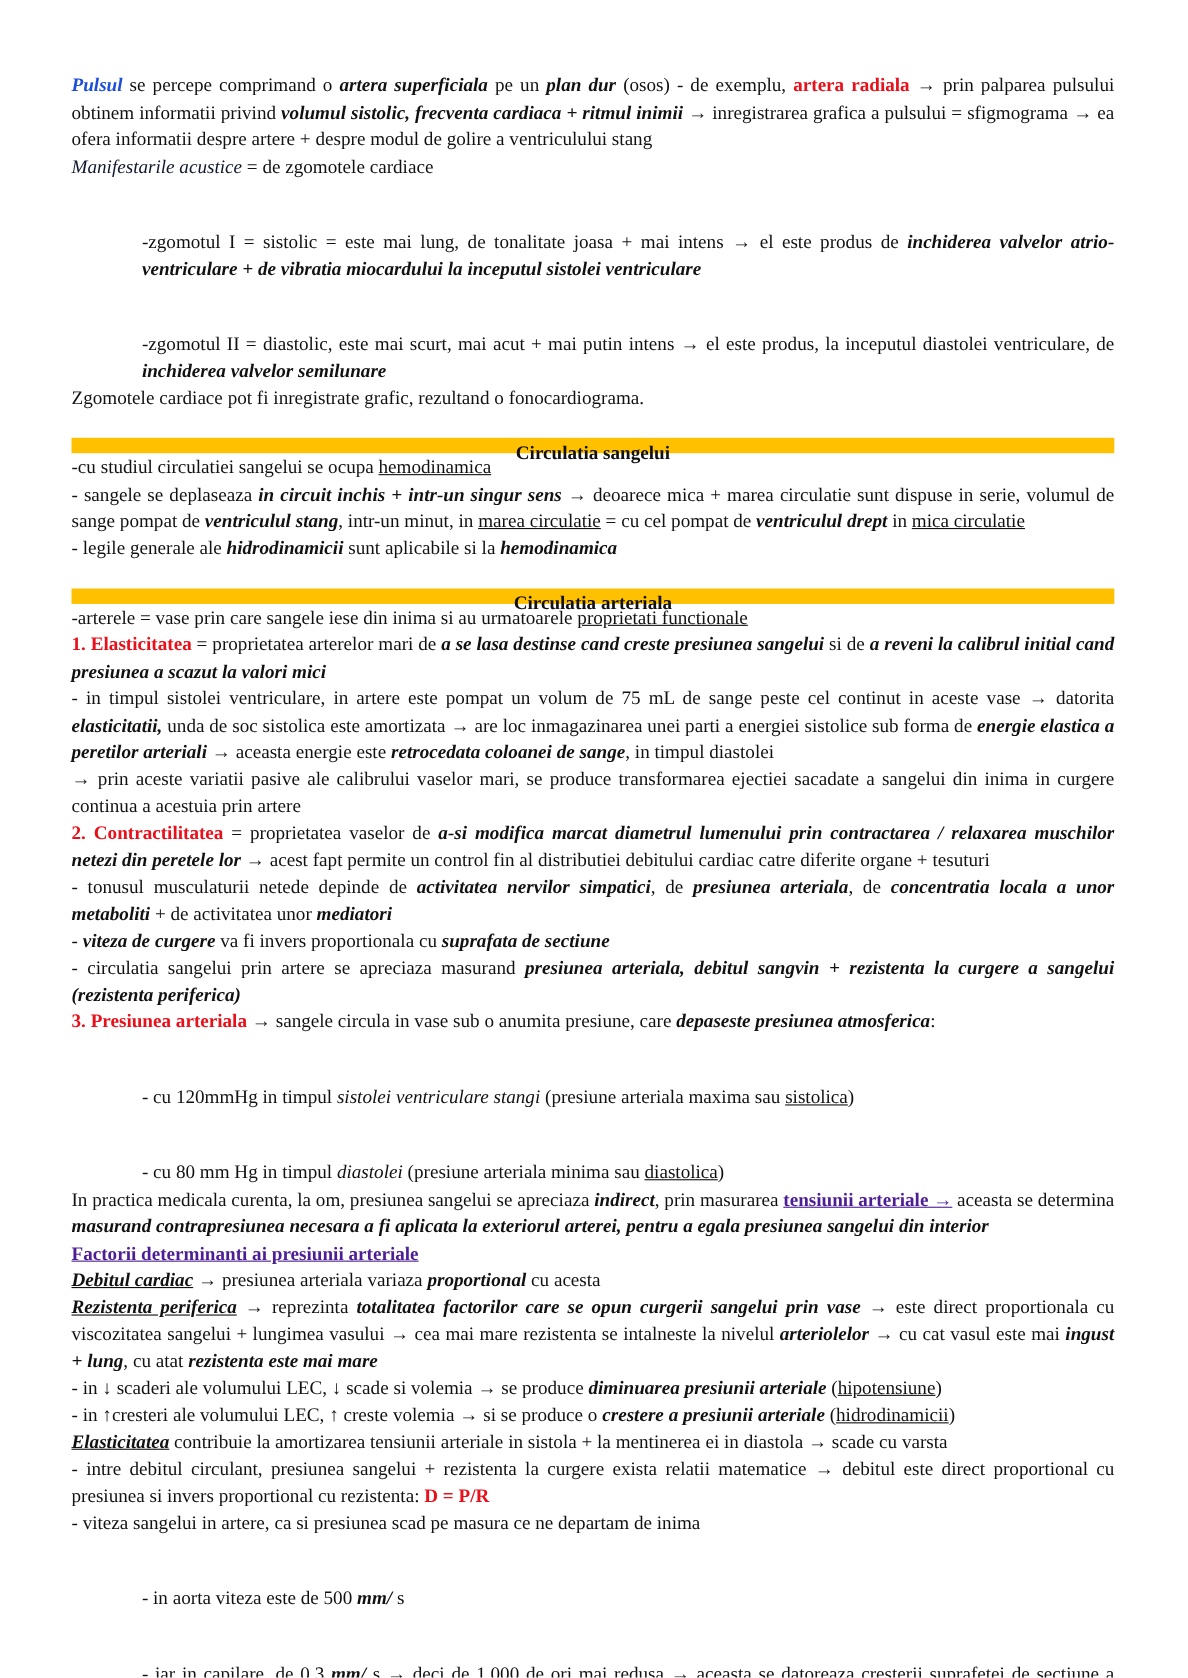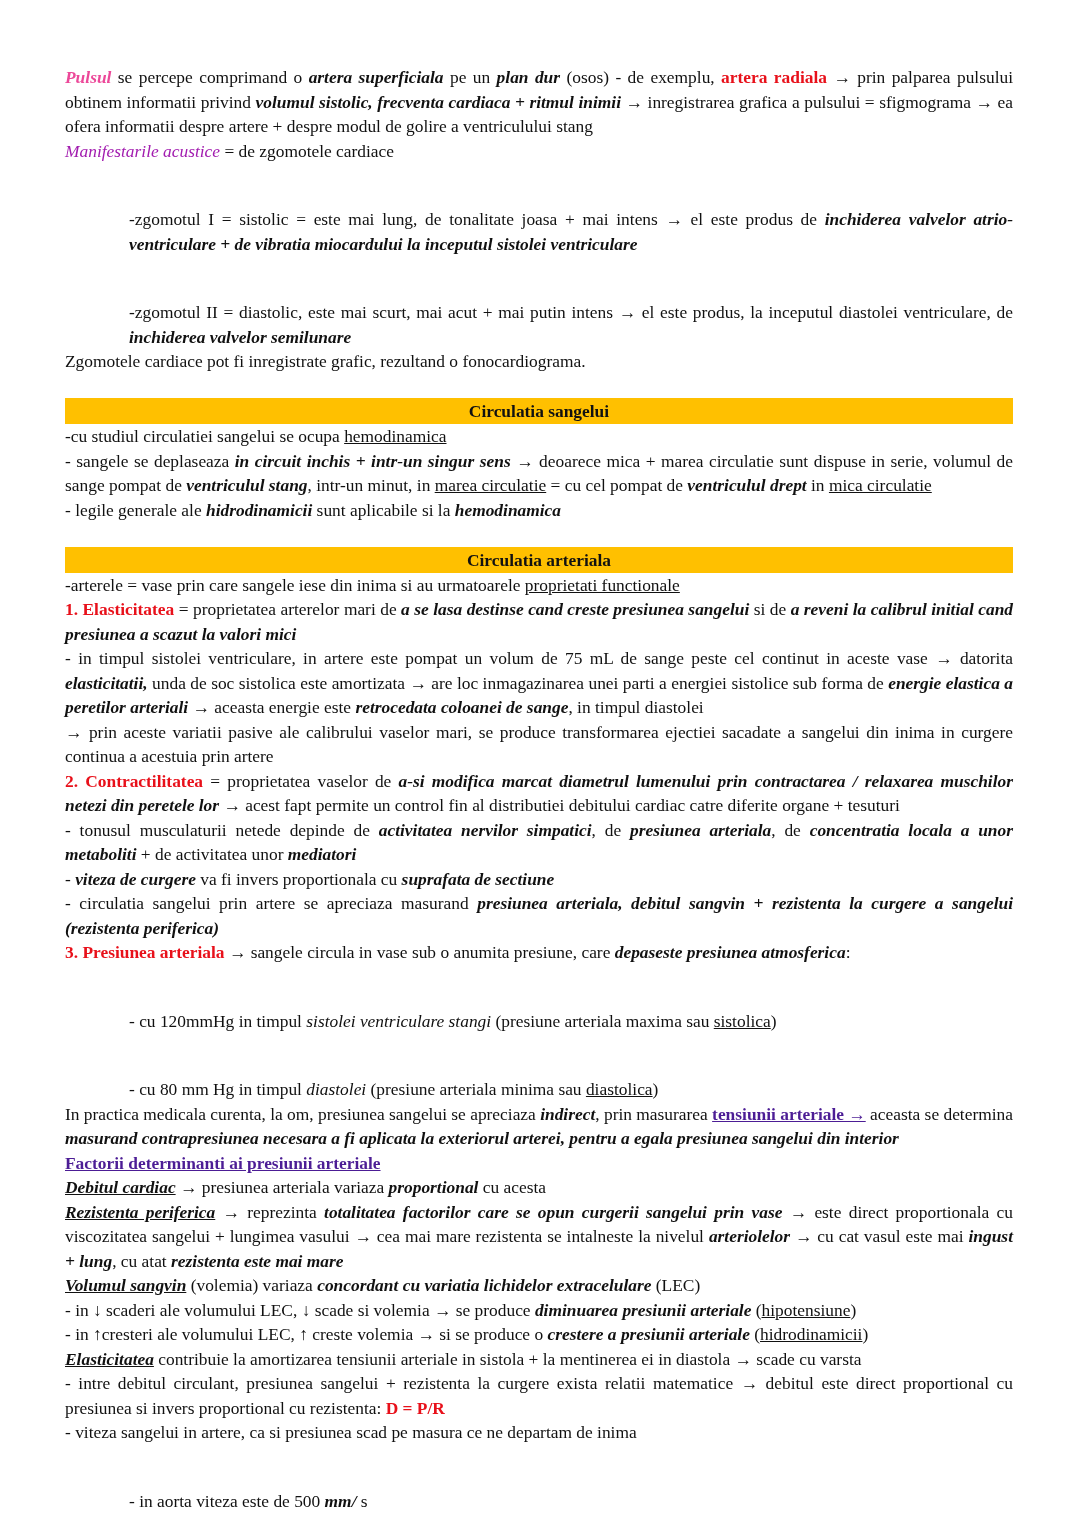--- a/index.html
+++ b/index.html
@@ -7,30 +7,30 @@
   .page {
     position: absolute; left: 65px; top: 65px; width: 948px;
     font-family: "Liberation Serif", serif; font-size: 17.4px; line-height: 24.5px;
     color: #111111;
   }
   .p { margin: 0; text-align: justify; text-align-last: left; }
   .ind { padding-left: 64px; margin-top: 44px; }
   .gap { height: 24.5px; }
   .bar {
     background: #ffc000; text-align: center; font-weight: bold;
-    height: 26px; line-height: 26px; margin: 0;
+    height: 14px; line-height: 26px; margin: 0;
   }
   b { font-weight: normal; }
   i { font-style: italic; }
   .bi { font-weight: bold; font-style: italic; }
   .u { text-decoration: underline; }
   .red { color: #e8101a; font-weight: bold; }
-  .blue { color: #ec4899; }
+  .blue { color: #1d4ed8; }
   .link { color: #4c1d95; font-weight: bold; text-decoration: underline; }
-  .acc { color: #a21caf; font-style: italic; }
+  .acc { color: #0f172a; font-style: italic; }
 </style>
 </head>
 <body>
 
 <div class="page">
 
   <p class="p"><span class="bi blue">Pulsul</span><span> se percepe comprimand o </span><span class="bi">artera superficiala</span><span> pe un </span><span class="bi">plan dur</span><span> (osos) - de exemplu, </span><span class="red">artera radiala</span><span> → prin palparea pulsului obtinem informatii privind </span><span class="bi">volumul sistolic, frecventa cardiaca + ritmul inimii</span><span> → inregistrarea grafica a pulsului = </span><b>sfigmograma</b><span> → ea ofera informatii despre artere + despre modul de golire a ventriculului stang</span></p>
 
   <p class="p"><span class="acc">Manifestarile acustice</span><span> = de zgomotele cardiace</span></p>
 
@@ -78,21 +78,20 @@
   <p class="p ind"><b>- cu 80 mm Hg</b><span> in timpul </span><i>diastolei</i><span> (presiune arteriala </span><b>minima</b><span> sau </span><b class="u">diastolica</b><span>)</span></p>
 
   <p class="p"><span>In practica medicala curenta, la om, presiunea sangelui se apreciaza </span><span class="bi">indirect</span><span>, prin masurarea </span><span class="link">tensiunii arteriale →</span><span> aceasta se determina </span><span class="bi">masurand contrapresiunea necesara a fi aplicata la exteriorul arterei, pentru a egala presiunea sangelui din interior</span></p>
 
   <p class="p"><span class="link">Factorii determinanti ai presiunii arteriale</span></p>
 
   <p class="p"><span class="bi u">Debitul cardiac</span><span> → presiunea arteriala variaza </span><span class="bi">proportional</span><span> cu acesta</span></p>
 
   <p class="p"><span class="bi u">Rezistenta periferica</span><span> → reprezinta </span><span class="bi">totalitatea factorilor care se opun curgerii sangelui prin vase</span><span> → este direct proportionala cu viscozitatea sangelui + lungimea vasului → cea mai mare rezistenta se intalneste la nivelul </span><span class="bi">arteriolelor</span><span> → cu cat vasul este mai </span><span class="bi">ingust + lung</span><span>, cu atat </span><span class="bi">rezistenta este mai mare</span></p>
 
-  <p class="p"><span class="bi u">Volumul sangvin</span><span> (volemia) variaza </span><span class="bi">concordant cu variatia lichidelor extracelulare</span><span> (LEC)</span></p>
 
   <p class="p"><span>- in ↓ </span><b>scaderi ale volumului LEC, ↓ scade si volemia</b><span> → se produce </span><span class="bi">diminuarea presiunii arteriale</span><span> (</span><b class="u">hipotensiune</b><span>)</span></p>
 
   <p class="p"><span>- in ↑</span><b>cresteri ale volumului LEC, ↑ creste volemia</b><span> → si se produce o </span><span class="bi">crestere a presiunii arteriale</span><span> (</span><b class="u">hidrodinamicii</b><span>)</span></p>
 
   <p class="p"><span class="bi u">Elasticitatea</span><span> contribuie la amortizarea tensiunii arteriale in sistola + la mentinerea ei in diastola → scade cu varsta</span></p>
 
   <p class="p"><span>- intre debitul circulant, presiunea sangelui + rezistenta la curgere exista relatii matematice → </span><b>debitul este direct proportional cu presiunea si invers proportional cu rezistenta: </b><span class="red">D = P/R</span></p>
 
   <p class="p"><b>- viteza sangelui in artere, ca si presiunea scad pe masura ce ne departam de inima</b></p>

